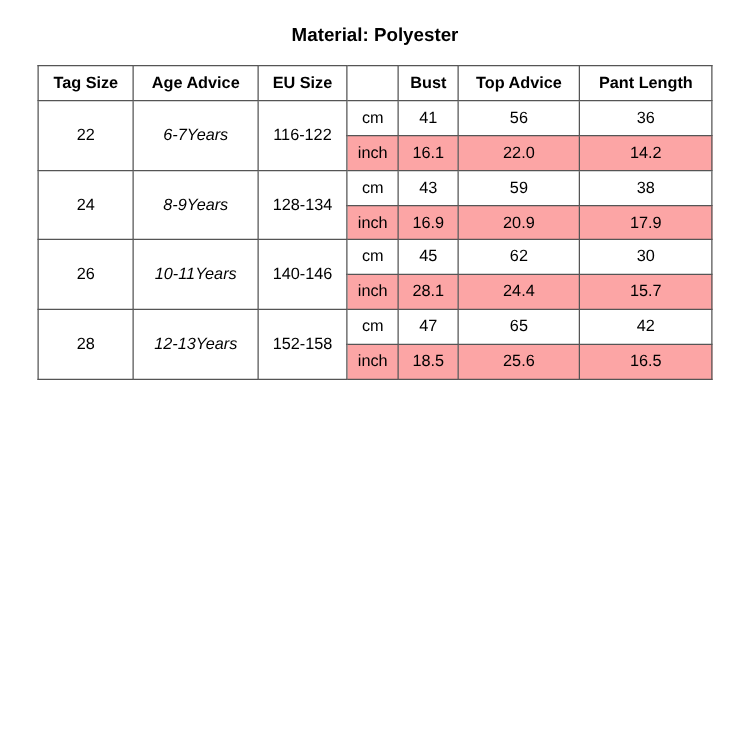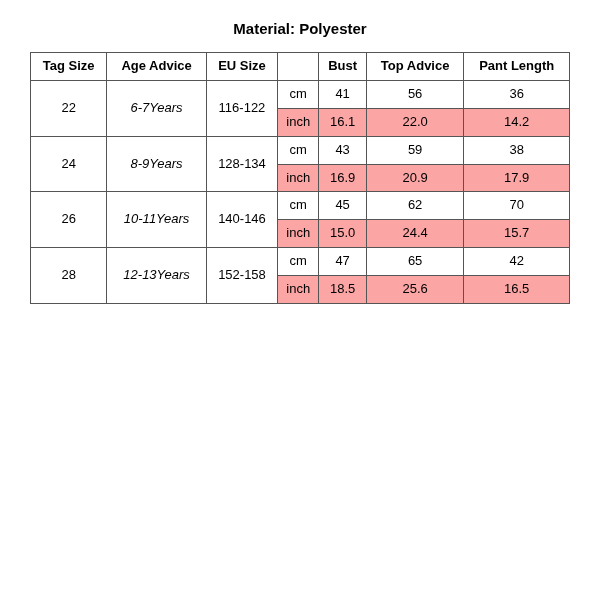--- a/index.html
+++ b/index.html
@@ -108,25 +108,25 @@
         <td class="shaded">20.9</td>
         <td class="shaded">17.9</td>
       </tr>
       <tr>
         <td rowspan="2" class="tag-size">26</td>
         <td rowspan="2" class="age">10-11Years</td>
         <td rowspan="2" class="eu">140-146</td>
         <td>cm</td>
         <td>45</td>
         <td>62</td>
-        <td>70</td>
+        <td>30</td>
       </tr>
       <tr class="">
         <td class="shaded">inch</td>
-        <td class="shaded">15.0</td>
+        <td class="shaded">28.1</td>
         <td class="shaded">24.4</td>
         <td class="shaded">15.7</td>
       </tr>
       <tr>
         <td rowspan="2" class="tag-size">28</td>
         <td rowspan="2" class="age">12-13Years</td>
         <td rowspan="2" class="eu">152-158</td>
         <td>cm</td>
         <td>47</td>
         <td>65</td>

